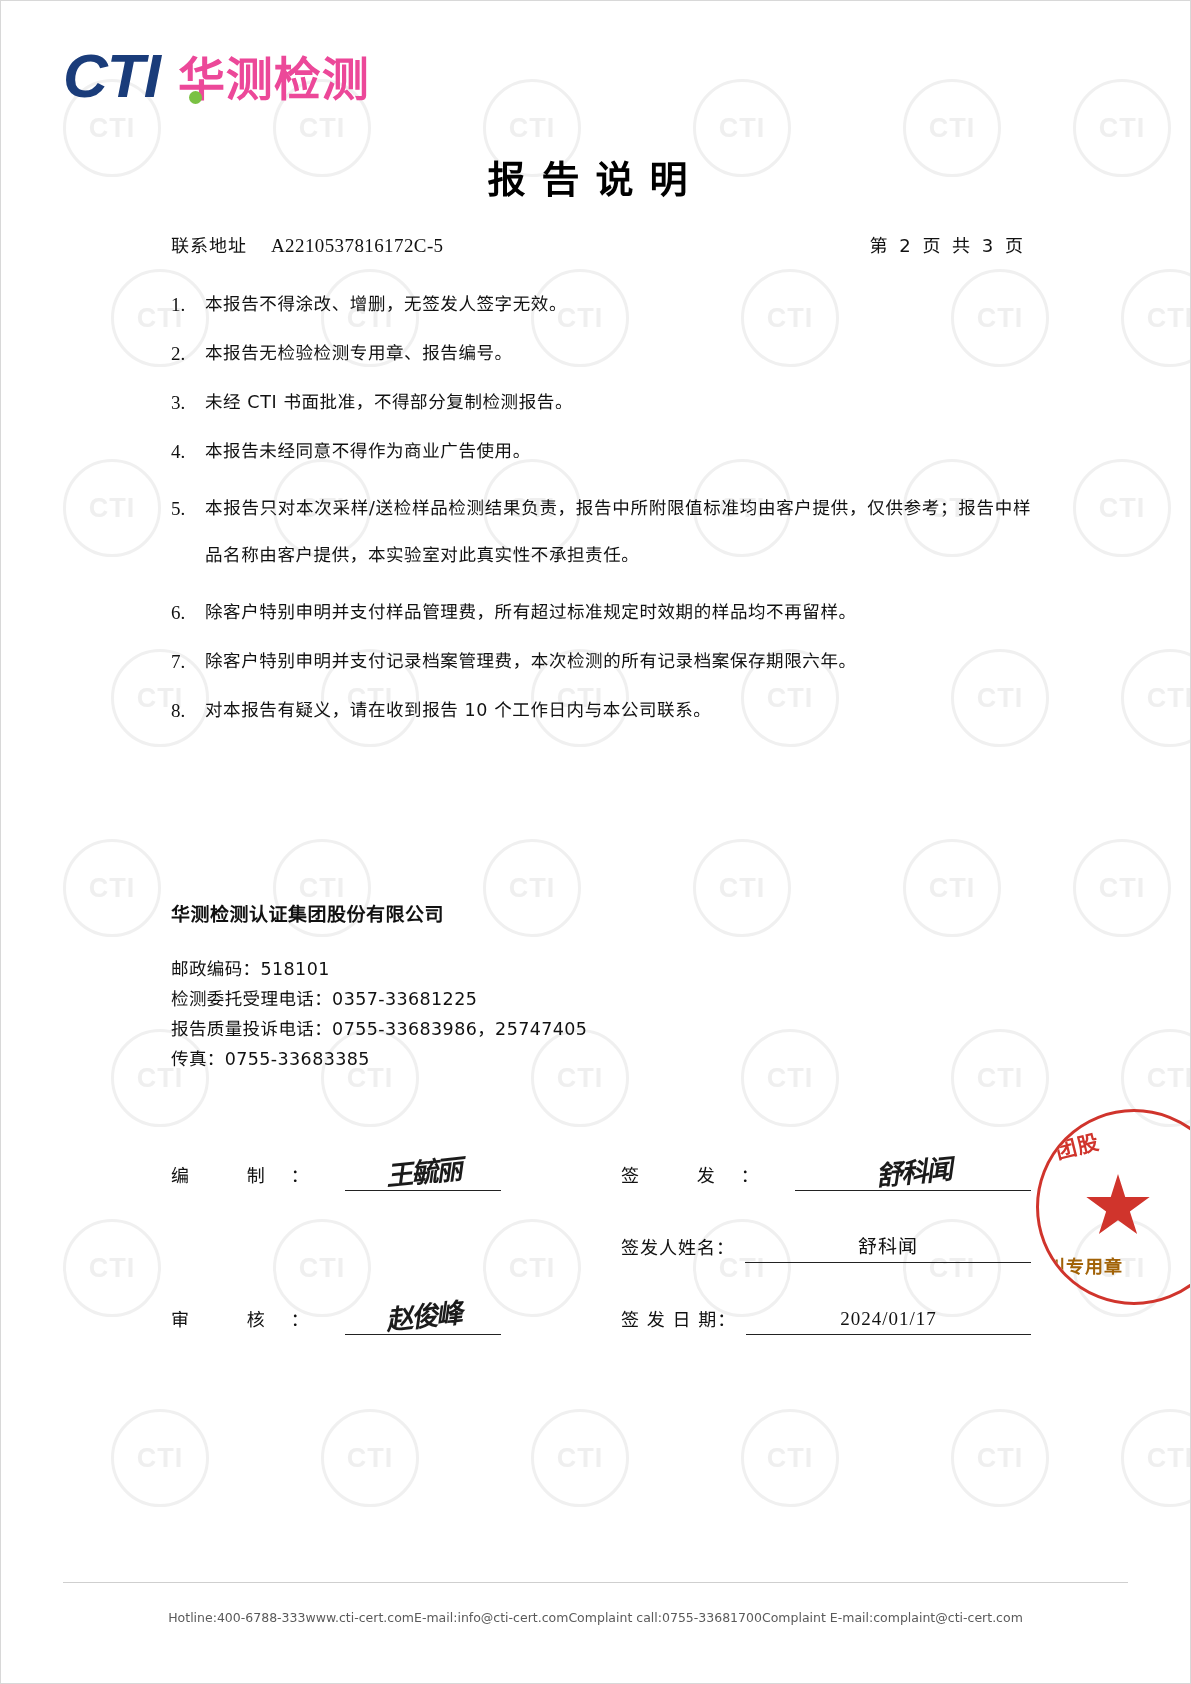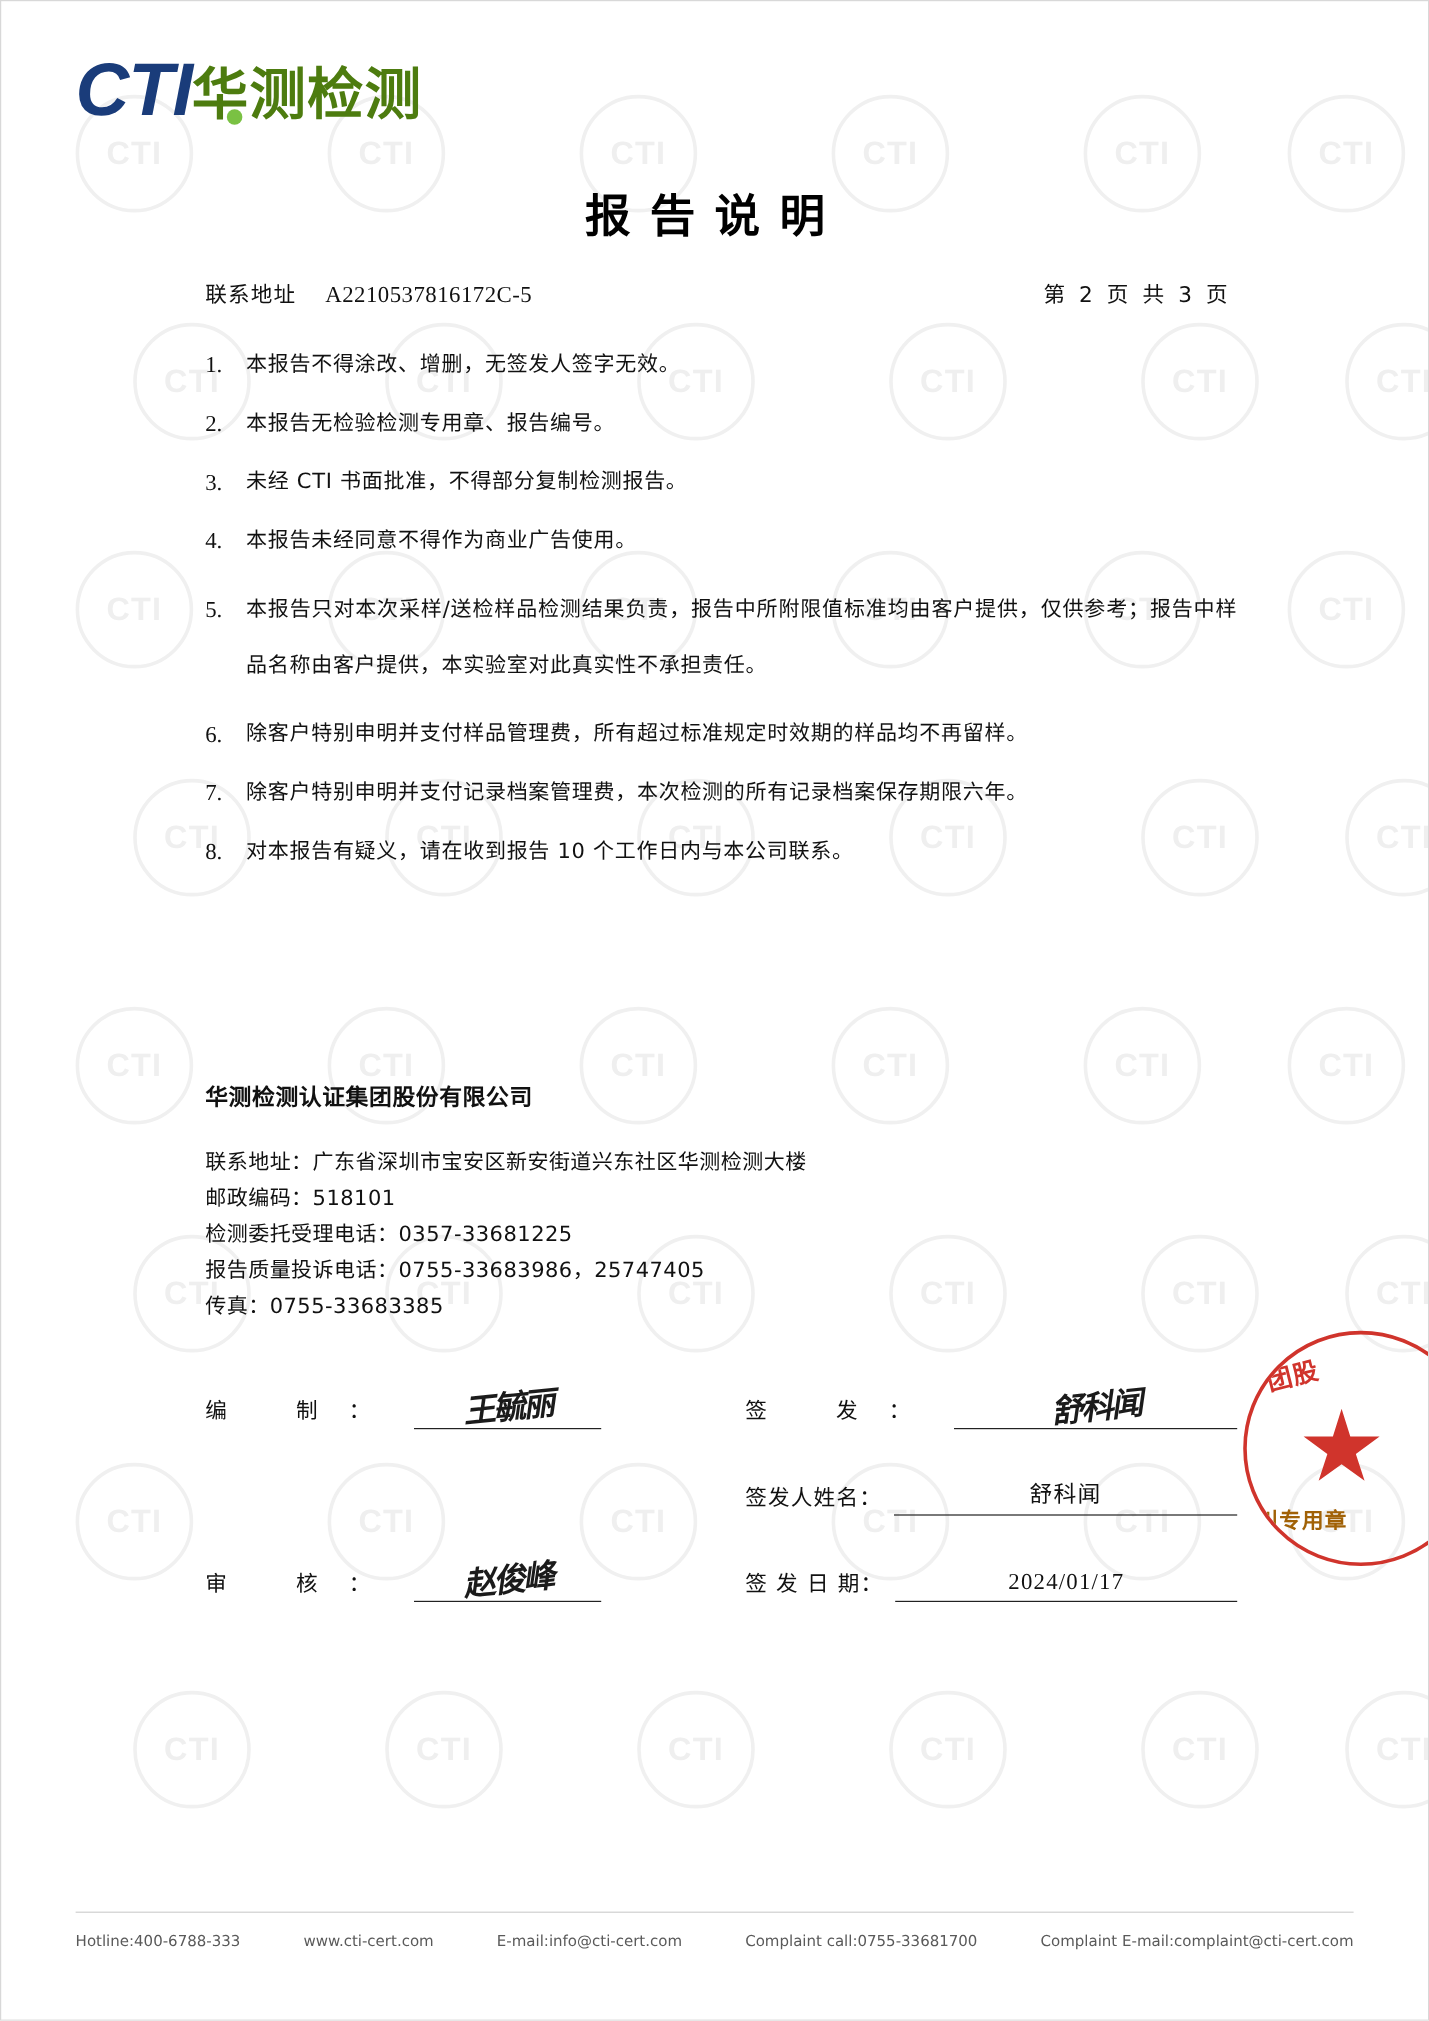--- a/index.html
+++ b/index.html
@@ -70,21 +70,22 @@
     width: 13px;
     height: 13px;
     border-radius: 50%;
     background: #7ac143;
   }
   .logo-cn {
     font-family: "DejaVu Sans", sans-serif;
     font-weight: bold;
     font-size: 47px;
     line-height: 50px;
-    color: #4d7c0f;
+    color: #ec4899;
+    margin-left: 18px;
     letter-spacing: 1px;
   }
 
   
   .doc-title {
     position: absolute;
     top: 148px;
     left: 0;
     width: 100%;
     text-align: center;
@@ -280,23 +281,23 @@
     white-space: nowrap;
   }
 
   
   .footer {
     position: absolute;
     left: 62px;
     right: 62px;
     bottom: 58px;
     border-top: 1px solid #cfcfcf;
-    padding-top: 16px;
-    display: flex;
-    justify-content: space-between;
+    padding-top: 27px;
+    display: flex;
+    justify-content: center;
     font-family: "DejaVu Sans", sans-serif;
     font-size: 12.5px;
     color: #5a5a5a;
     z-index: 3;
   }
   .footer span { white-space: nowrap; }
 </style>
 </head>
 <body>
 
@@ -407,21 +408,20 @@
   </div>
 
   <div class="stamp">
     <div class="stamp-top-text">团股</div>
     <div class="stamp-star"></div>
     <div class="stamp-bottom-text">刂专用章</div>
   </div>
 
   <div class="company">
     <div class="company-name">华测检测认证集团股份有限公司</div>
-    <div class="company-line">联系地址：广东省深圳市宝安区新安街道兴东社区华测检测大楼</div>
     <div class="company-line">邮政编码：518101</div>
     <div class="company-line">检测委托受理电话：0357-33681225</div>
     <div class="company-line">报告质量投诉电话：0755-33683986，25747405</div>
     <div class="company-line">传真：0755-33683385</div>
   </div>
 
   <div class="sign-area">
     <div class="sign-grid">
 
       <div class="sign-row">

